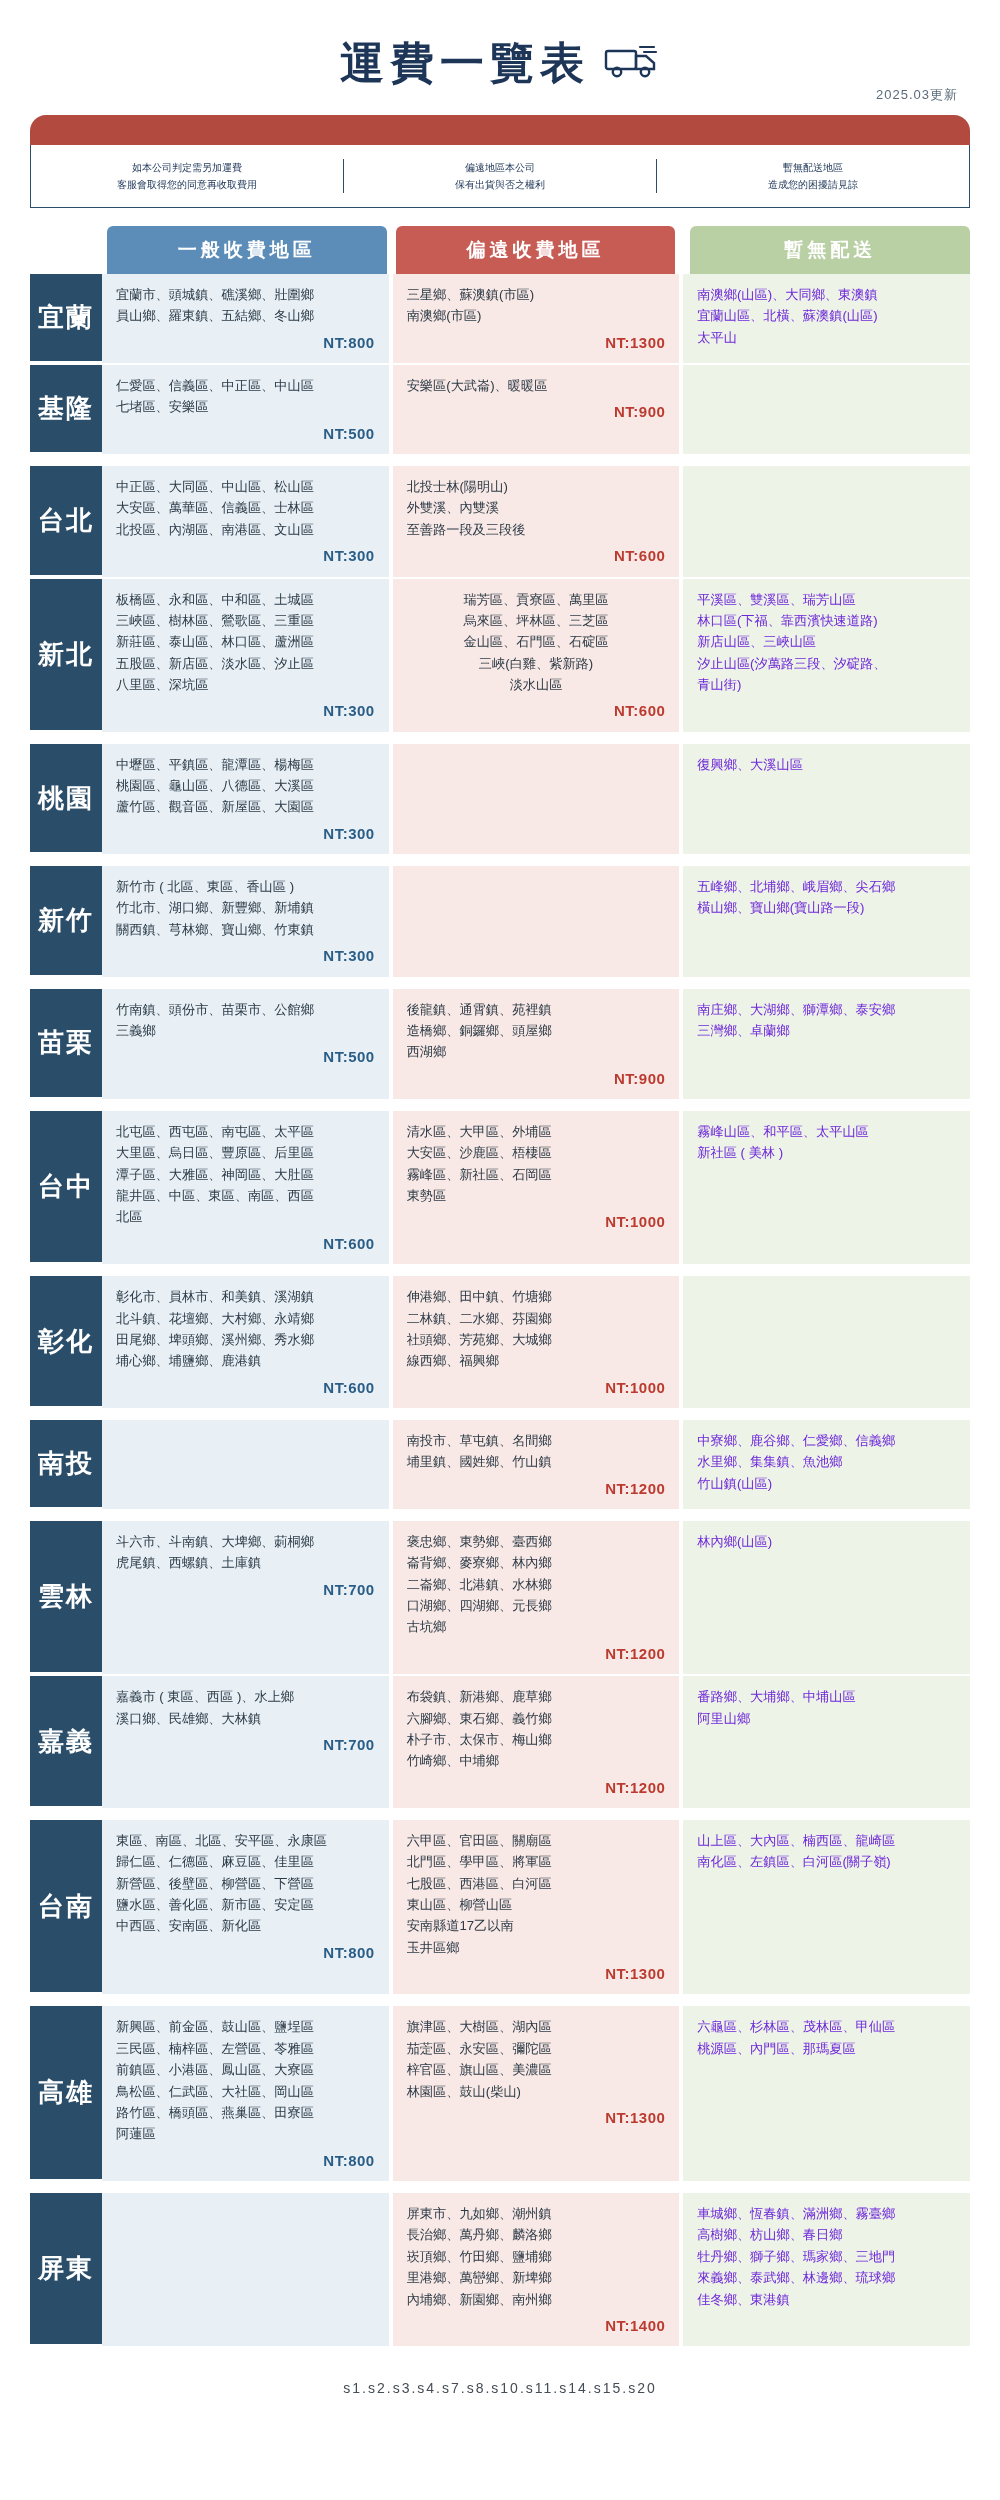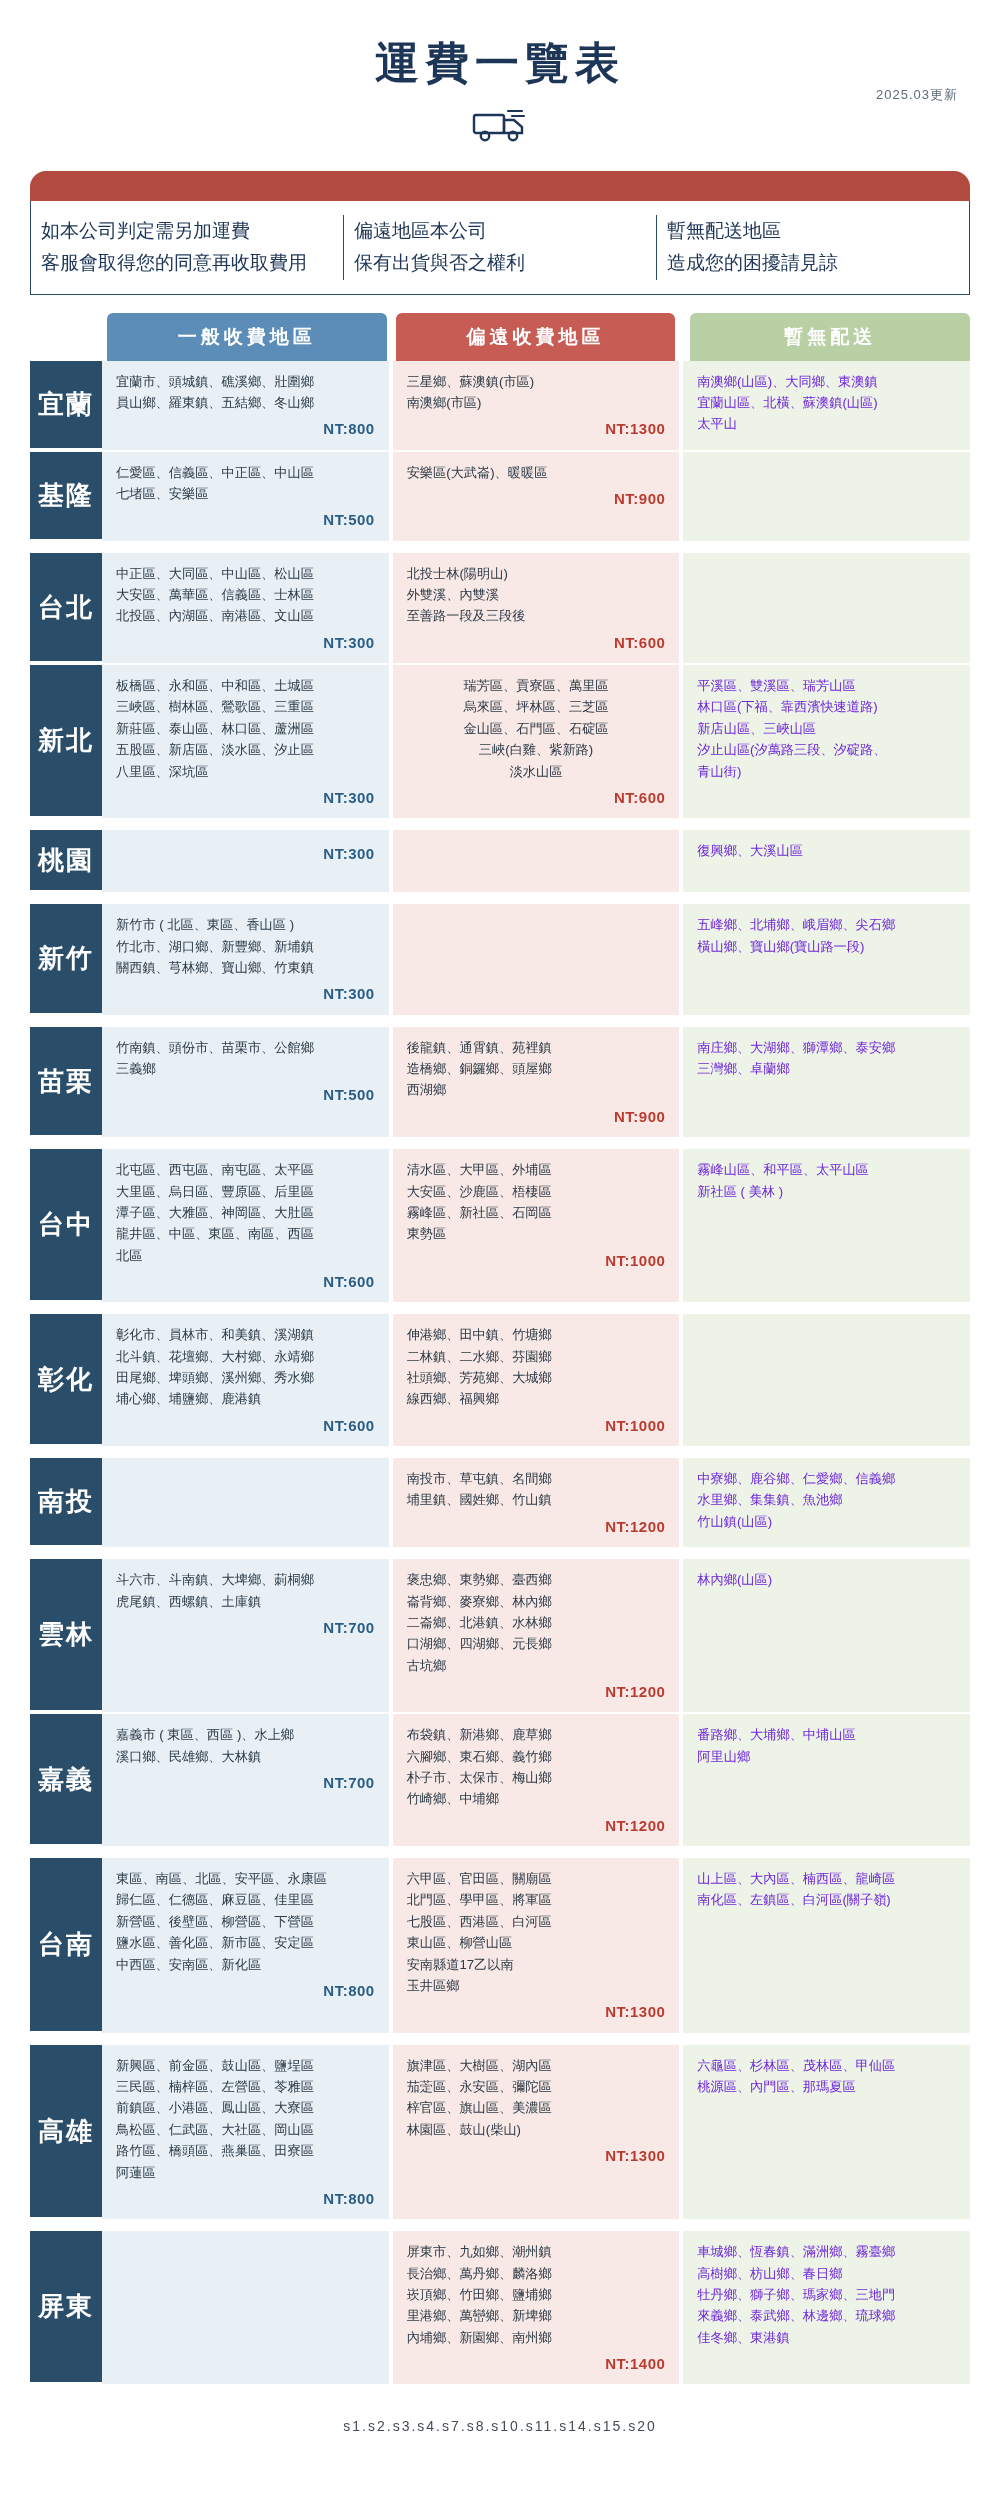--- a/index.html
+++ b/index.html
@@ -19,21 +19,20 @@
   .header {
     position: relative;
     padding-top: 34px;
     text-align: center;
   }
   .title-row {
     display: flex;
     align-items: center;
     justify-content: center;
     gap: 14px;
-    flex-direction: column;
   }
   .main-title {
     font-size: 44px;
     font-weight: bold;
     letter-spacing: 6px;
     color: #1d3557;
     font-family: "Liberation Serif", "DejaVu Serif", serif;
   }
   .truck-icon { display: inline-block; }
   .update-note {
@@ -55,22 +54,22 @@
   .notes {
     margin: 0 30px;
     background: #ffffff;
     border: 1px solid #2a4d69;
     border-top: none;
     display: flex;
     padding: 14px 0;
   }
   .note-cell {
     flex: 1;
-    text-align: left;
-    font-size: 19px;
+    text-align: center;
+    font-size: 10px;
     line-height: 1.7;
     color: #1d3557;
     padding: 0 10px;
   }
   .note-cell + .note-cell { border-left: 1px solid #2a4d69; }
   
   .colhead {
     margin: 18px 30px 0 30px;
     display: flex;
     gap: 5px;
@@ -296,20 +295,23 @@
 青山街)</div>
         </div>
       </div>
       <div class="gap"></div>
       <div class="row">
         <div class="region">
           <span>桃</span>
           <span>園</span>
         </div>
         <div class="cell normal">
+          <div class="lines" style="white-space: pre-line;">中壢區、平鎮區、龍潭區、楊梅區
+桃園區、龜山區、八德區、大溪區
+蘆竹區、觀音區、新屋區、大園區</div>
           <div class="price blue">NT:300</div>
         </div>
         <div class="cell remote">
           <div class="lines" style="white-space: pre-line;"></div>
         </div>
         <div class="cell none">
           <div class="lines" style="white-space: pre-line;">復興鄉、大溪山區</div>
         </div>
       </div>
       <div class="gap"></div>

